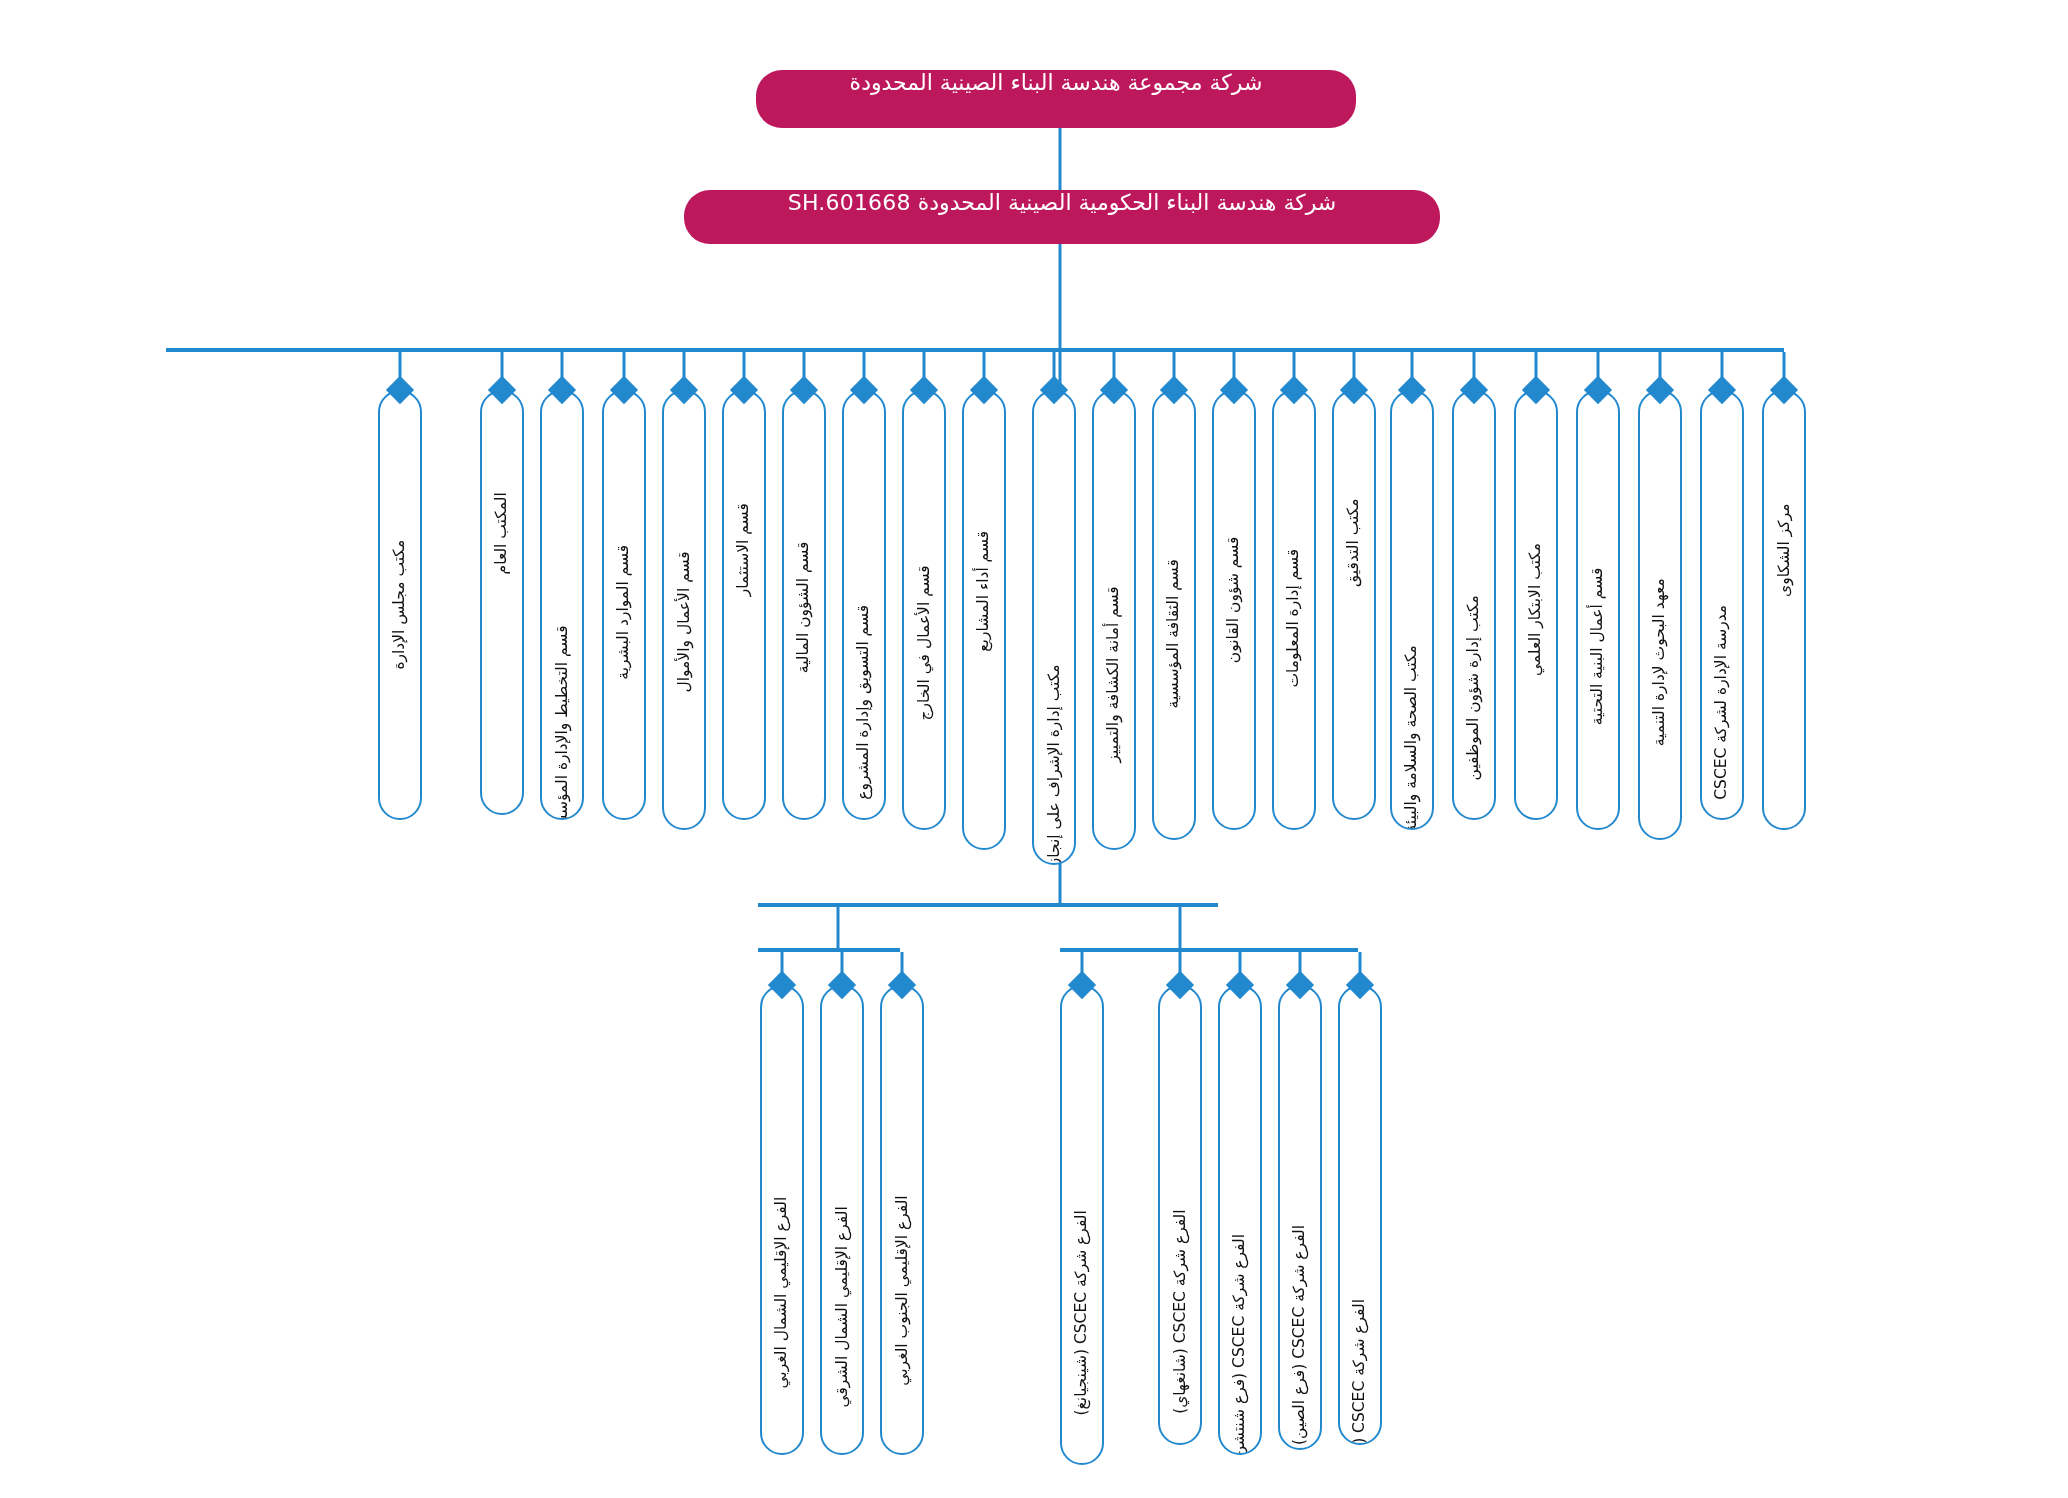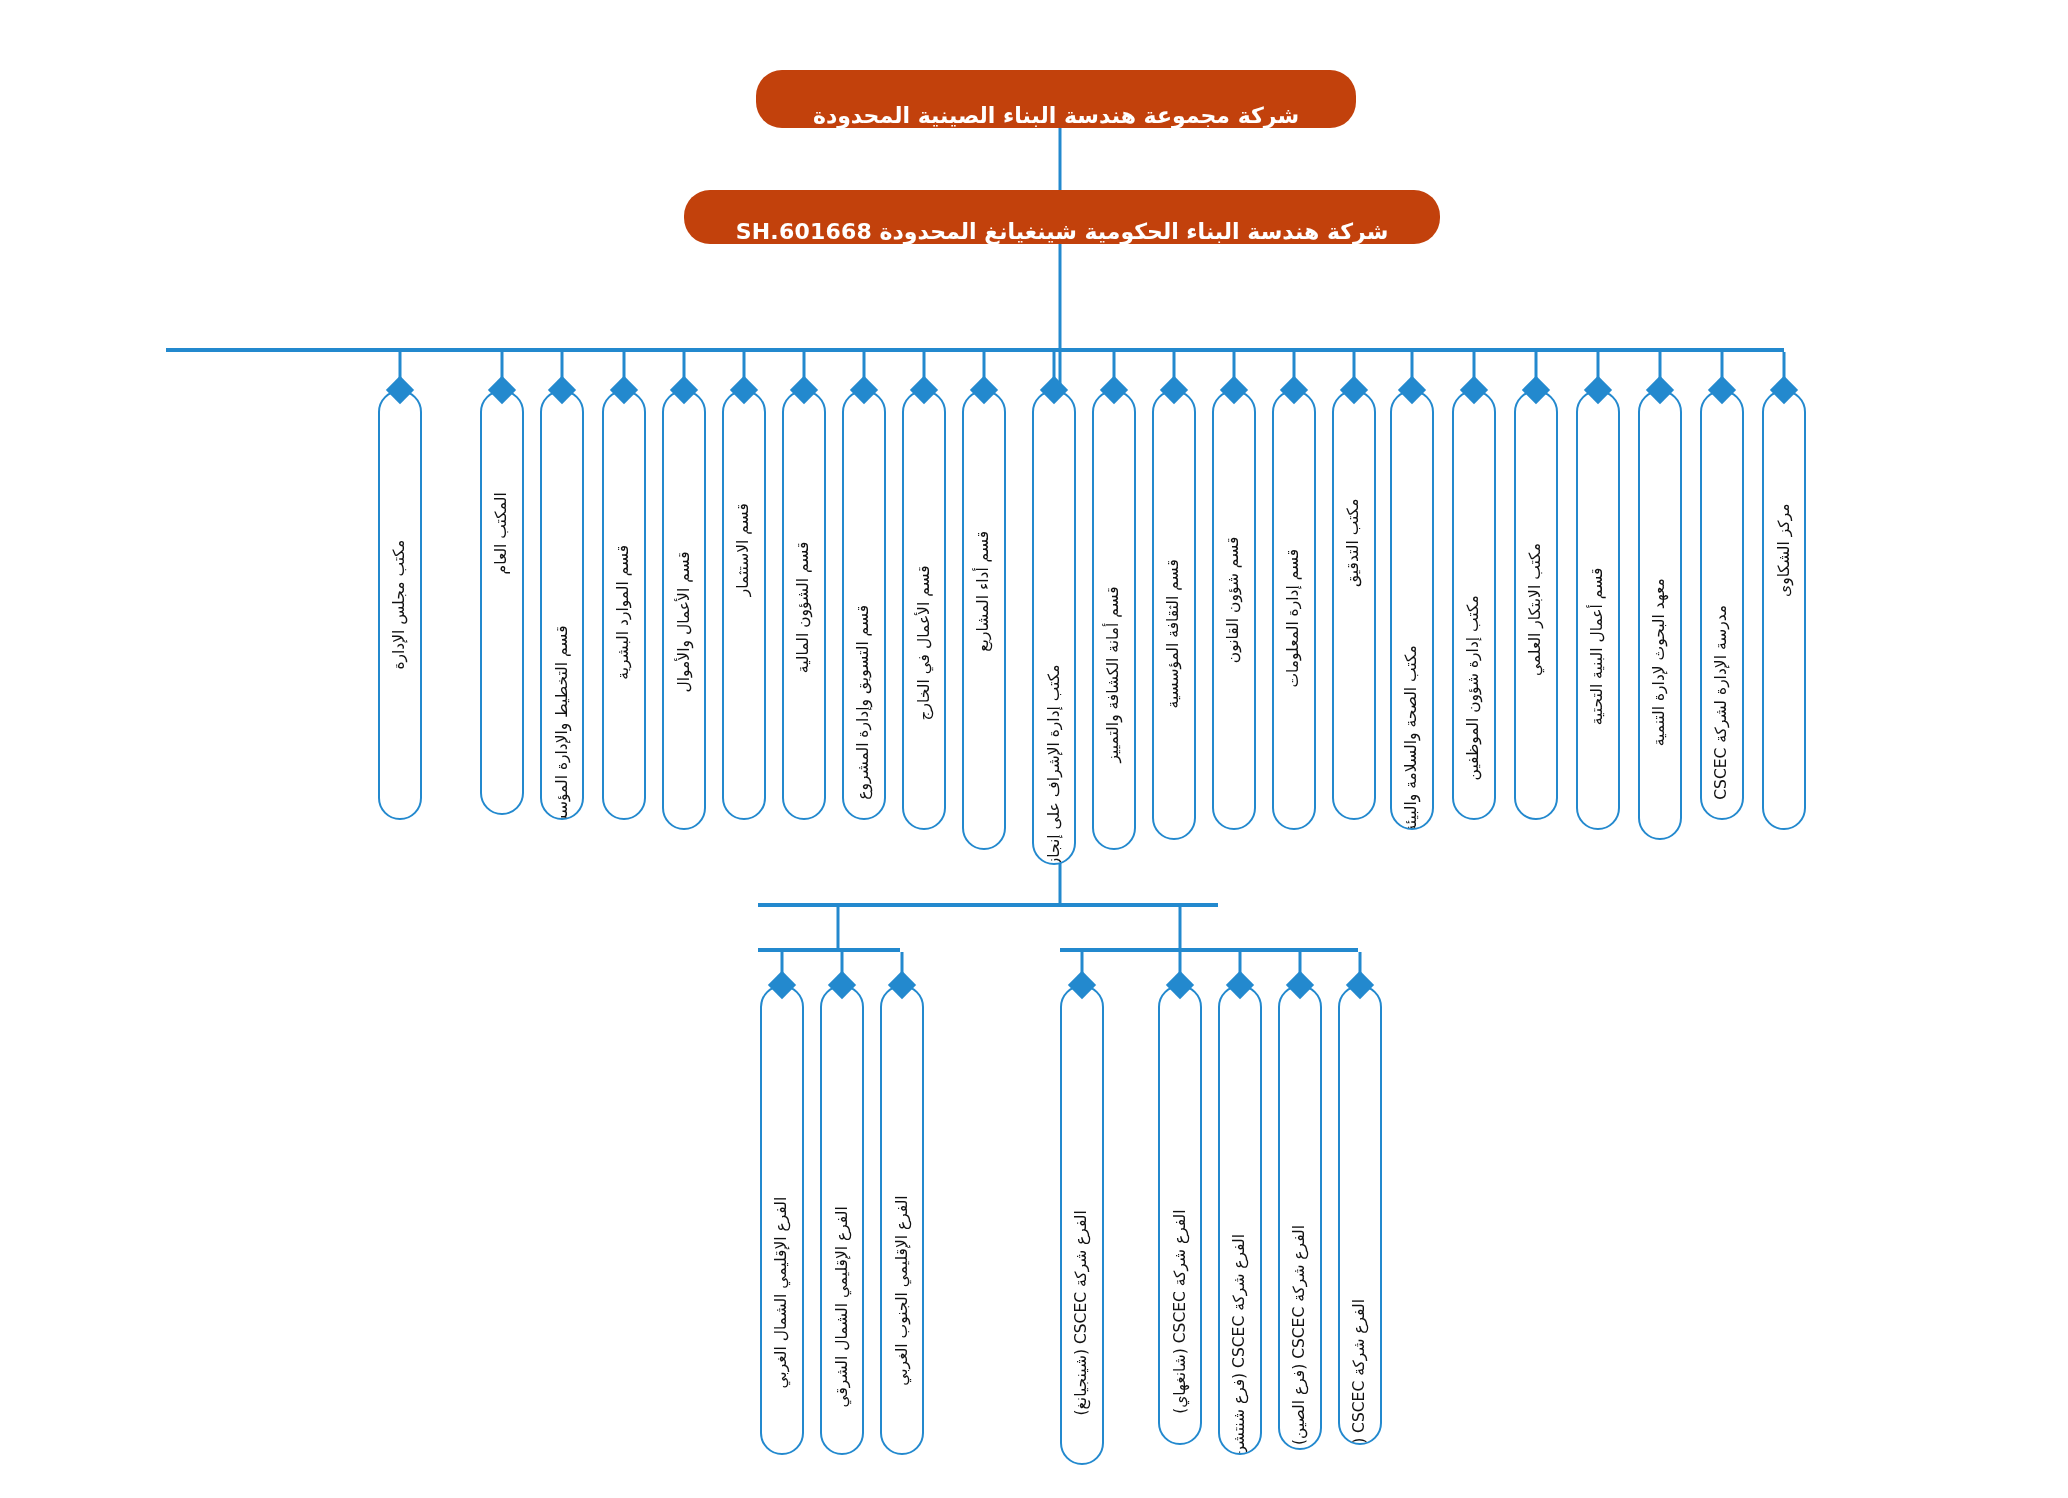--- a/index.html
+++ b/index.html
@@ -6,23 +6,23 @@
   html,body{margin:0;padding:0;background:#ffffff;}
   body{
     width:2068px;height:1498px;position:relative;overflow:hidden;
     font-family:"DejaVu Sans","Liberation Sans",sans-serif;
   }
   #canvas{position:absolute;inset:0;width:2068px;height:1498px;}
   svg.lines{position:absolute;left:0;top:0;width:2068px;height:1498px;pointer-events:none;}
 
   
   .hdr{
-    position:absolute;background:#c2410c;color:#fff;
-    border-radius:26px;display:flex;align-items:flex-end;justify-content:center;
-    font-weight:bold;letter-spacing:.2px;text-align:center;
+    position:absolute;background:#be185d;color:#fff;
+    border-radius:26px;display:flex;align-items:flex-start;justify-content:center;
+    font-weight:normal;letter-spacing:.2px;text-align:center;
     direction:rtl;
   }
   #hdr-root{left:756px;top:70px;width:600px;height:58px;font-size:22px;}
   #hdr-sub {left:684px;top:190px;width:756px;height:54px;font-size:22px;}
 
   
   .vbox{
     position:absolute;box-sizing:border-box;
     border:2.5px solid #2389CE;border-radius:22px;background:#fff;
     overflow:hidden;
@@ -98,21 +98,21 @@
         <line x1="902" y1="952" x2="902" y2="981"></line>
         <line x1="842" y1="952" x2="842" y2="981"></line>
         <line x1="782" y1="952" x2="782" y2="981"></line>
       </g>
   </svg>
 
   <div class="hdr" id="hdr-root">
     <span>شركة مجموعة هندسة البناء الصينية المحدودة</span>
   </div>
   <div class="hdr" id="hdr-sub">
-    <span>شركة هندسة البناء الحكومية شينغيانغ المحدودة SH.601668</span>
+    <span>شركة هندسة البناء الحكومية الصينية المحدودة SH.601668</span>
   </div>
 
   <div id="dept-layer">
       <div class="vbox" style="left: 1762px; top: 390px; width: 44px; height: 440px;">
         <div class="vlabel">مركز الشكاوى</div>
       </div>
       <div class="diamond" style="left: 1774px; top: 380px;"></div>
       <div class="vbox" style="left: 1700px; top: 390px; width: 44px; height: 430px;">
         <div class="vlabel">مدرسة الإدارة لشركة CSCEC</div>
       </div>

